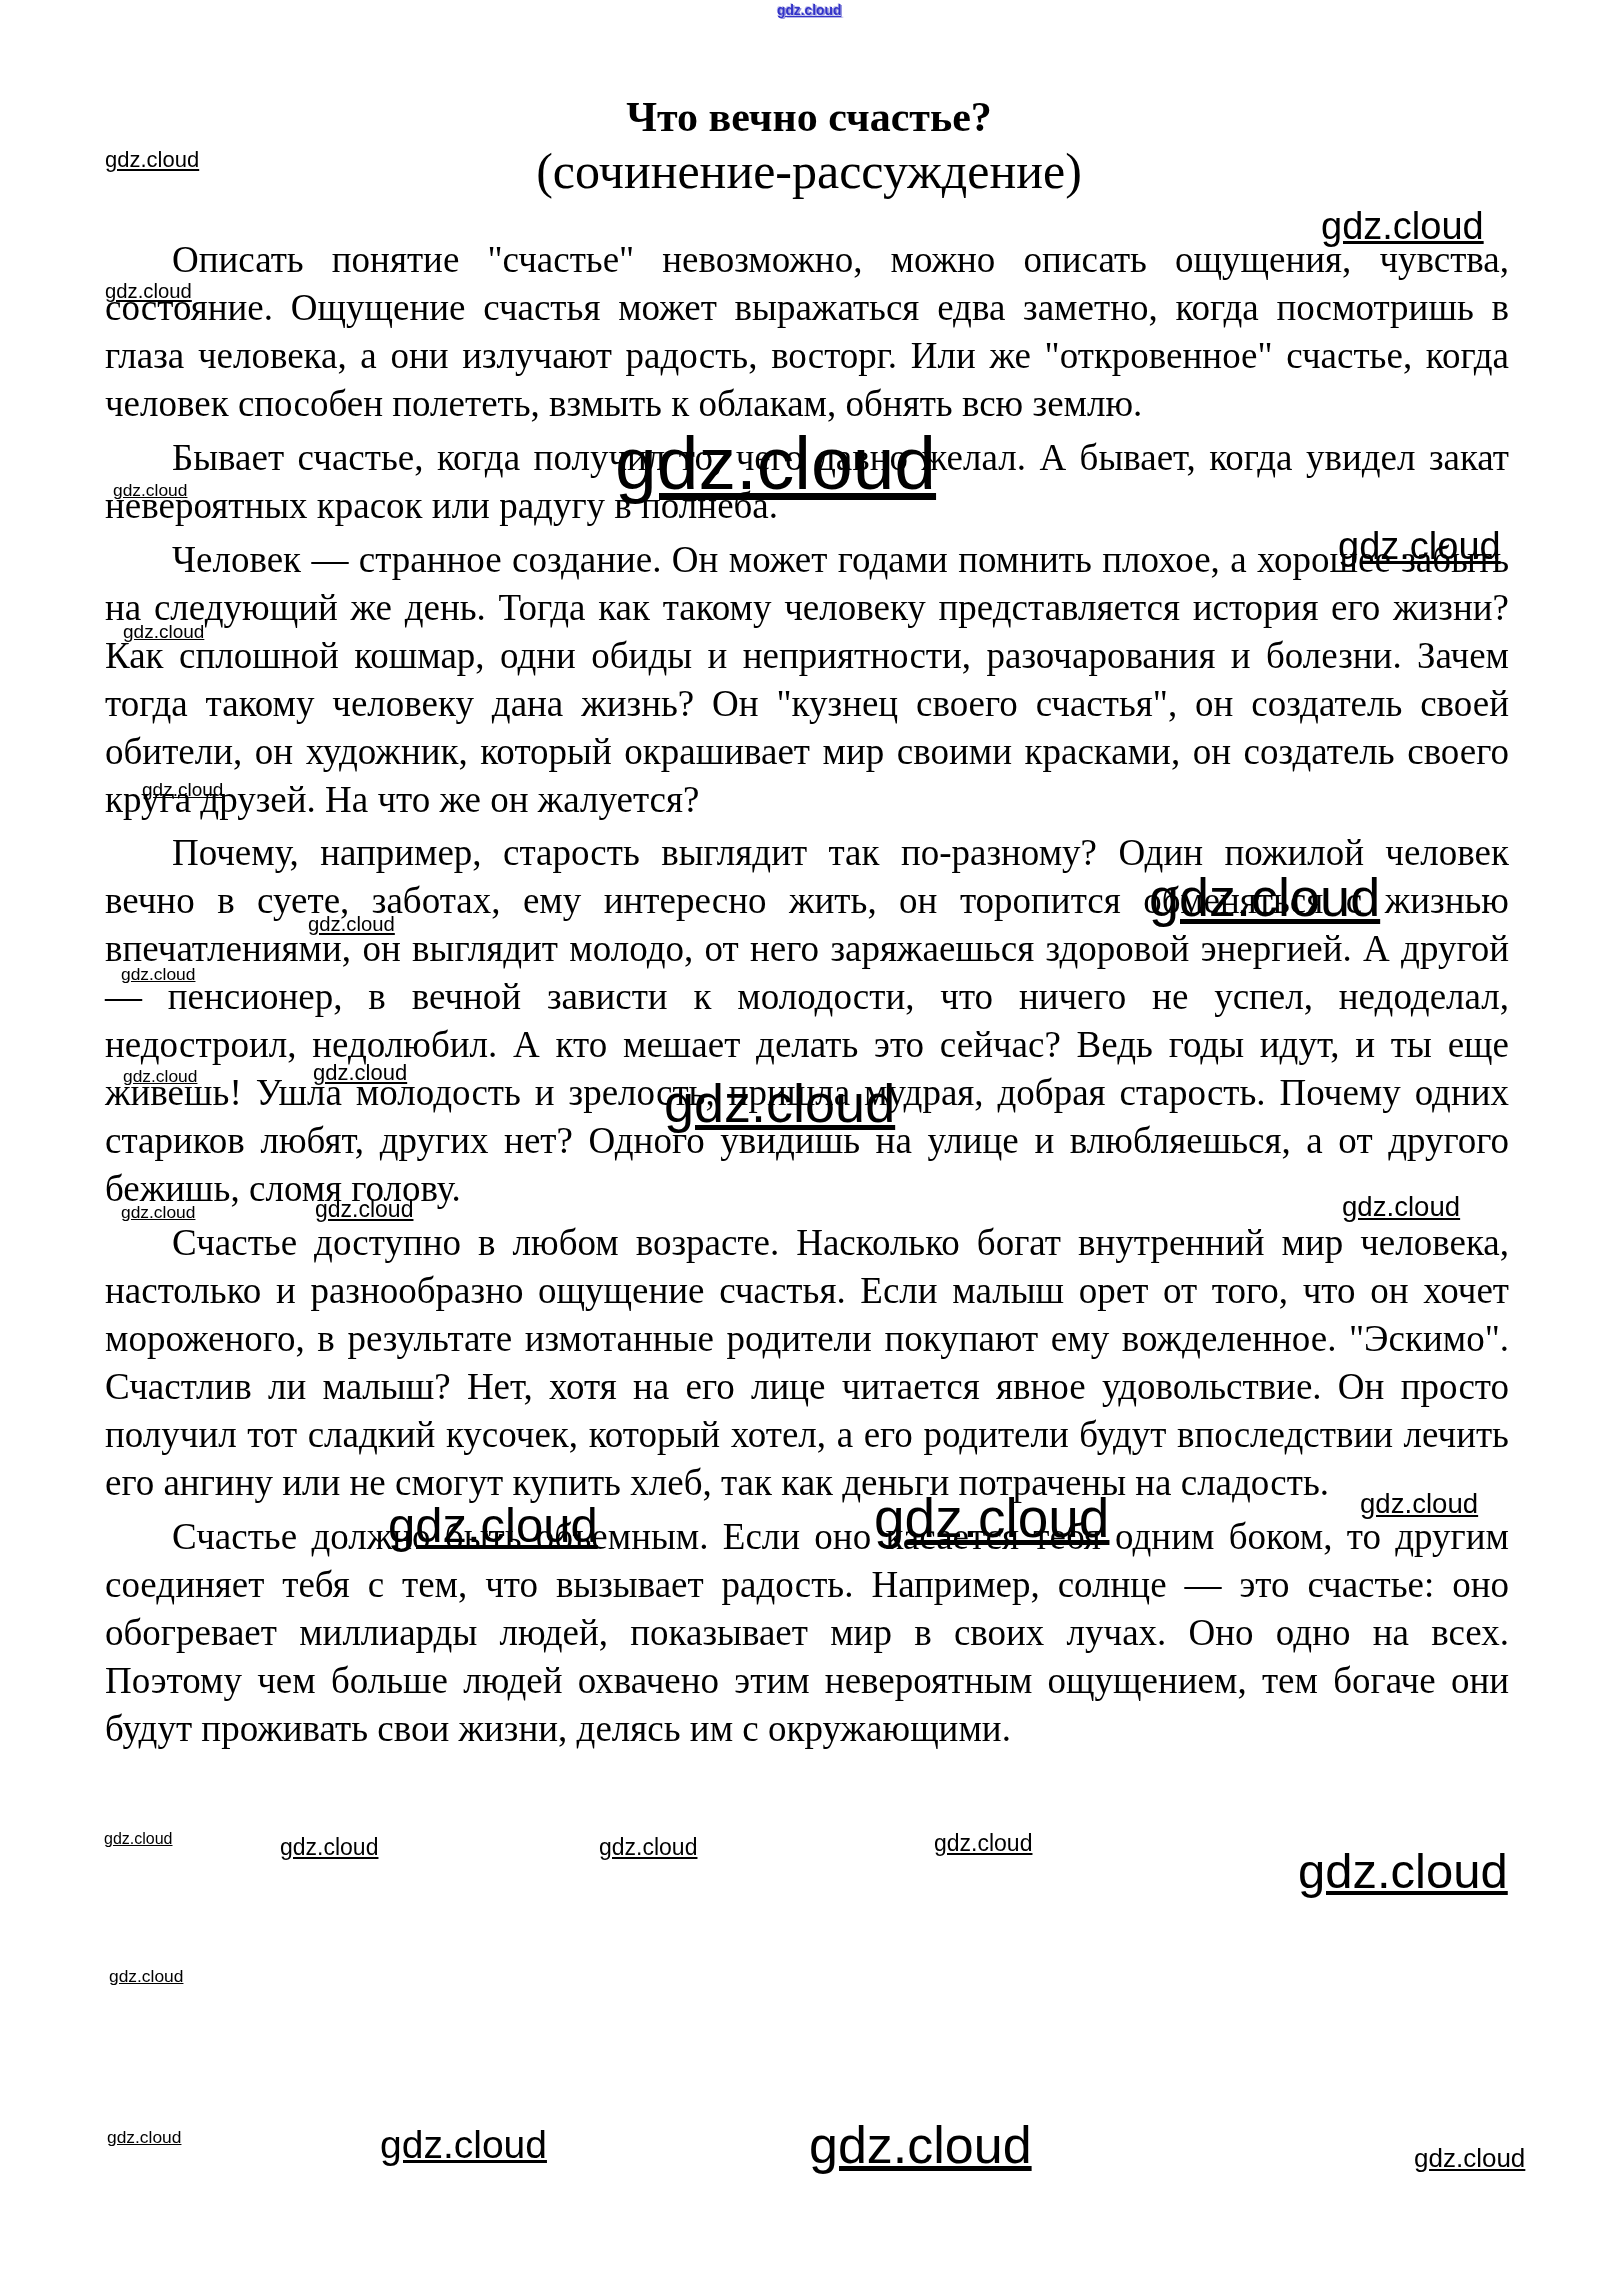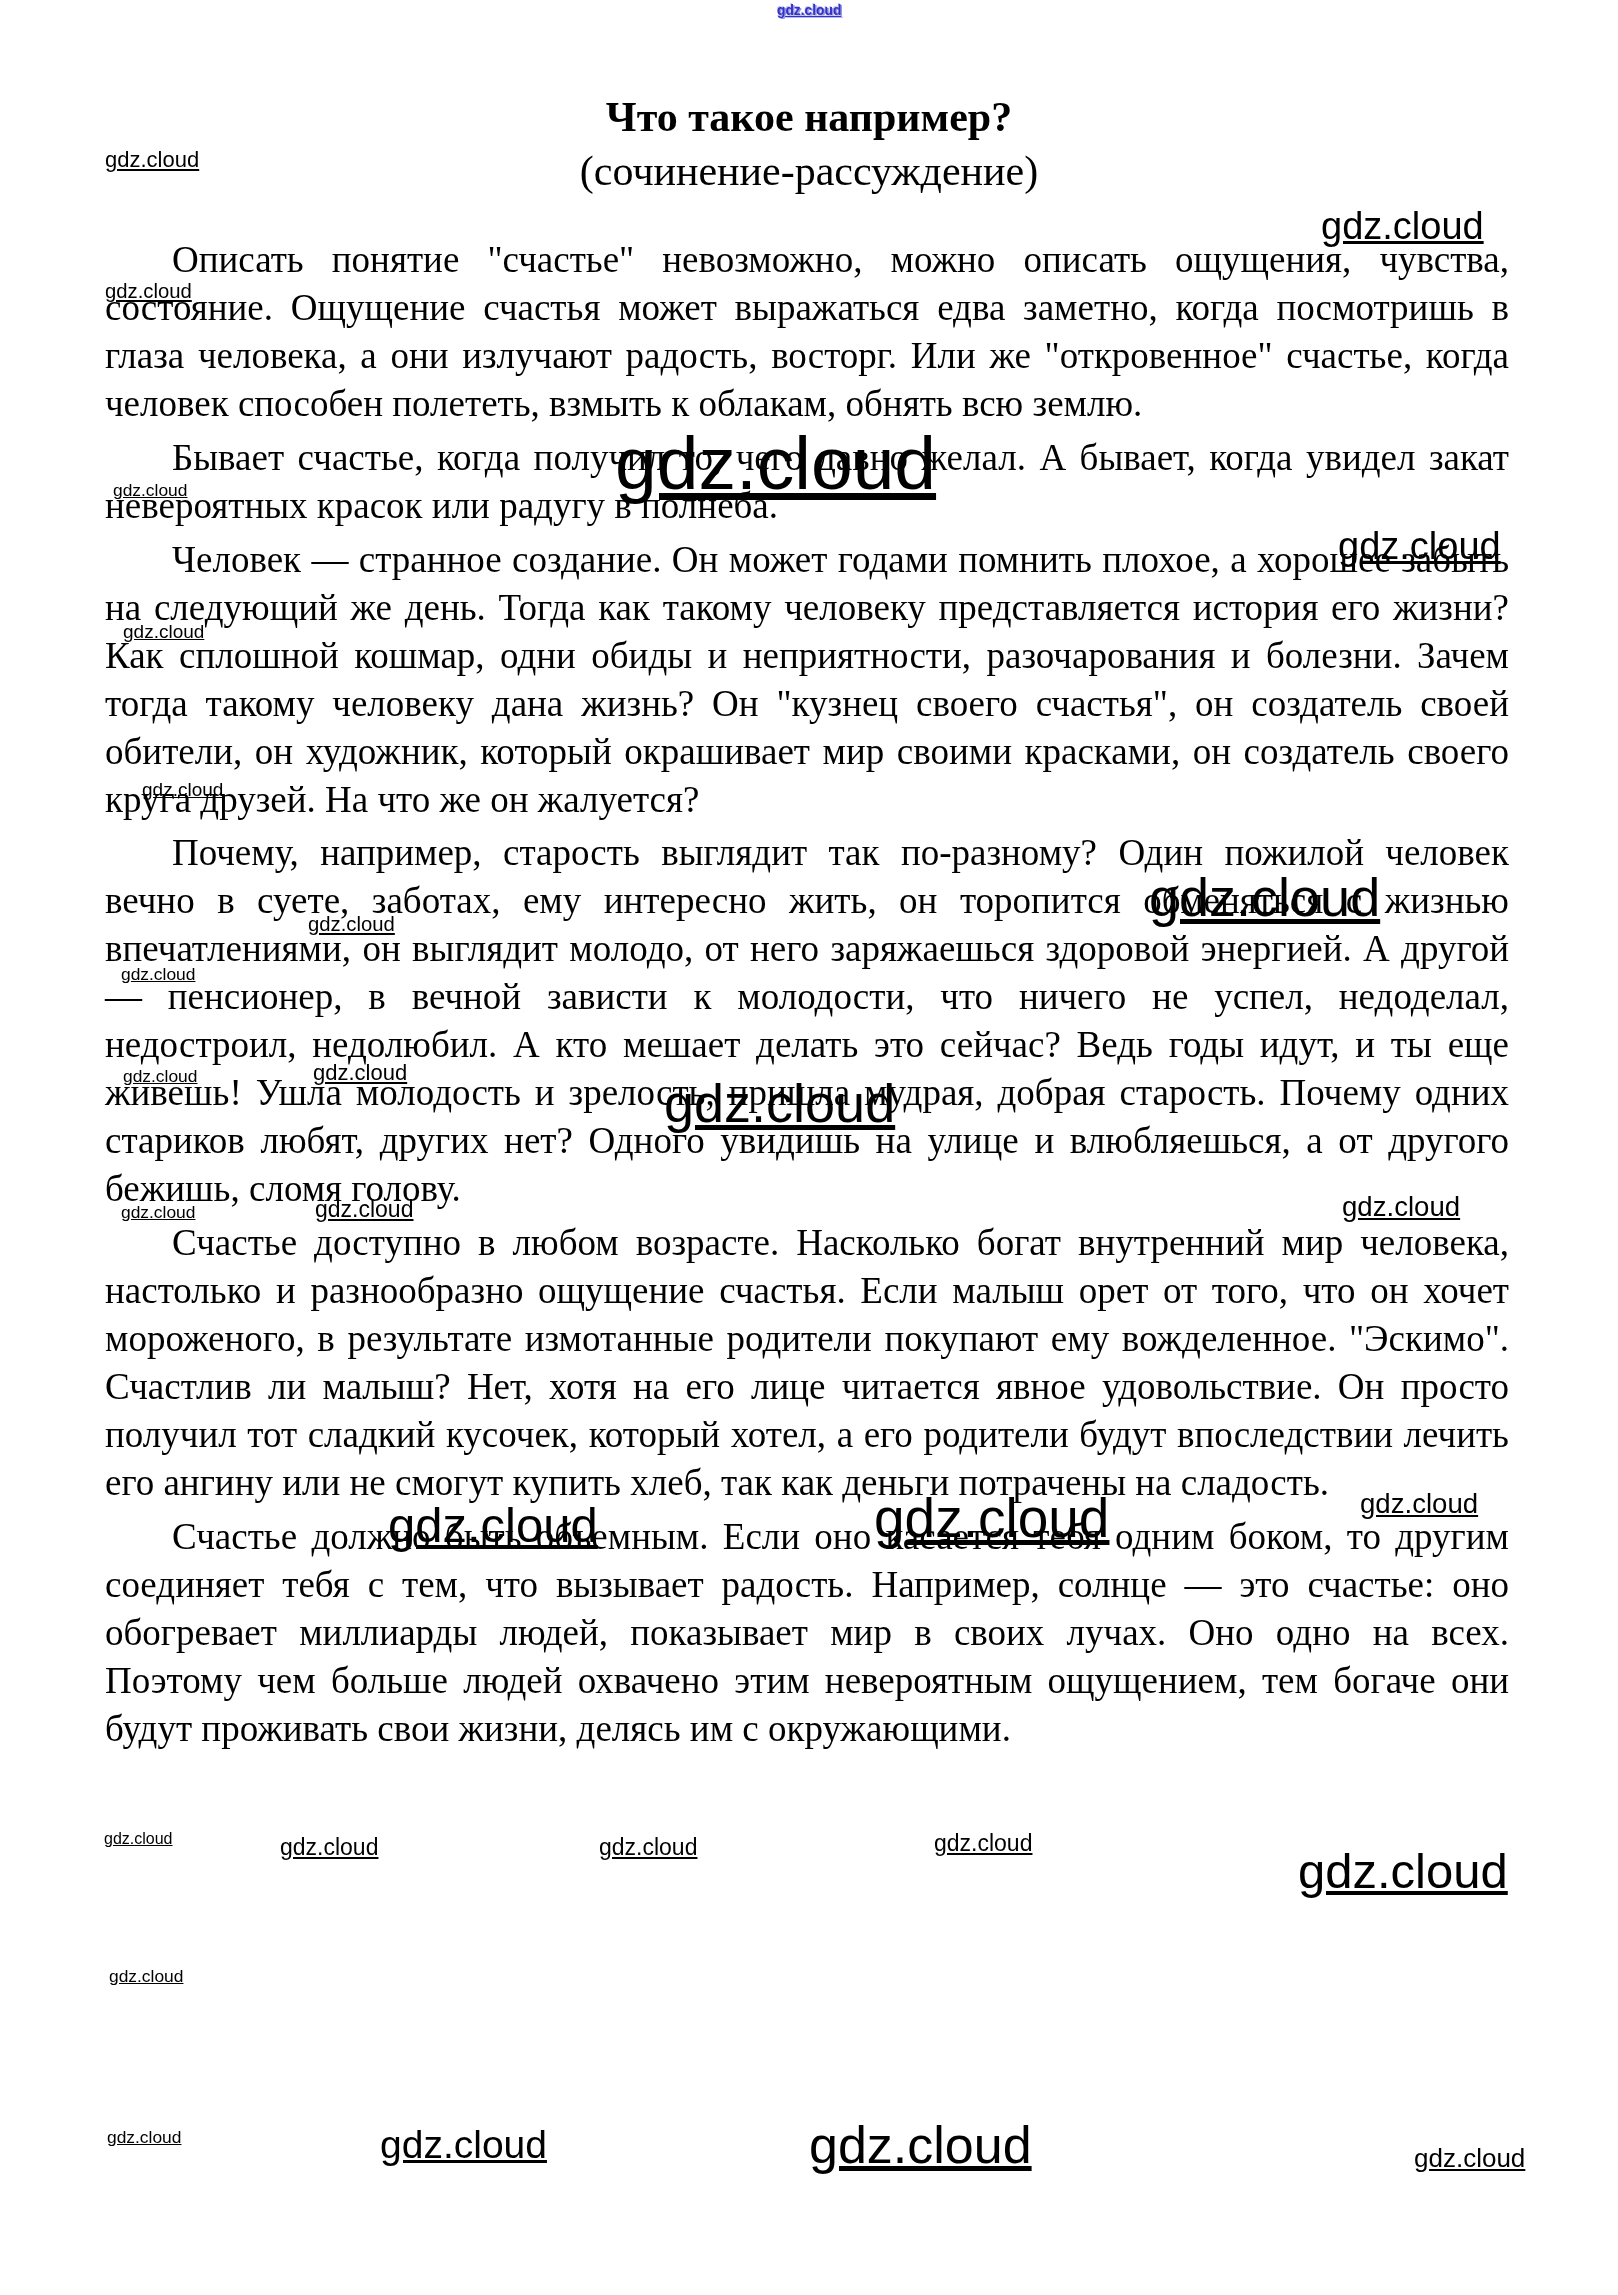--- a/index.html
+++ b/index.html
@@ -27,21 +27,21 @@
     text-align: center;
     z-index: 1;
   }
   .title {
     font-size: 42px;
     font-weight: bold;
     line-height: 48px;
     margin: 0;
   }
   .subtitle {
-    font-size: 42px;
+    font-size: 50px;
     font-weight: normal;
     line-height: 48px;
     margin: 5.8px 0 0 0;
   }
   .essay {
     position: absolute;
     top: 236px;
     left: 105px;
     width: 1404px;
     font-size: 37px;
@@ -68,21 +68,21 @@
     font-weight: bold;
     text-shadow: 1.5px 0.7px 0 #9a9ae0, -0.7px -0.7px 0 #c8c8ee;
   }
 </style>
 </head>
 <body>
 
 <div class="page">
 
   <div class="header">
-    <h1 class="title">Что такое например?</h1>
+    <h1 class="title">Что вечно счастье?</h1>
     <h2 class="subtitle">(сочинение-рассуждение)</h2>
   </div>
 
   <div class="essay">
     <p>Описать понятие "счастье" невозможно, можно описать ощущения, чувства, состояние. Ощущение счастья может выражаться едва заметно, когда посмотришь в глаза человека, а они излучают радость, восторг. Или же "откровенное" счастье, когда человек способен полететь, взмыть к облакам, обнять всю землю.</p>
     <p>Бывает счастье, когда получил то, чего давно желал. А бывает, когда увидел закат невероятных красок или радугу в полнеба.</p>
     <p>Человек — странное создание. Он может годами помнить плохое, а хорошее забыть на следующий же день. Тогда как такому человеку представляется история его жизни? Как сплошной кошмар, одни обиды и неприятности, разочарования и болезни. Зачем тогда такому человеку дана жизнь? Он "кузнец своего счастья", он создатель своей обители, он художник, который окрашивает мир своими красками, он создатель своего круга друзей. На что же он жалуется?</p>
     <p>Почему, например, старость выглядит так по-разному? Один пожилой человек вечно в суете, заботах, ему интересно жить, он торопится обменяться с жизнью впечатлениями, он выглядит молодо, от него заряжаешься здоровой энергией. А другой — пенсионер, в вечной зависти к молодости, что ничего не успел, недоделал, недостроил, недолюбил. А кто мешает делать это сейчас? Ведь годы идут, и ты еще живешь! Ушла молодость и зрелость, пришла мудрая, добрая старость. Почему одних стариков любят, других нет? Одного увидишь на улице и влюбляешься, а от другого бежишь, сломя голову.</p>
     <p>Счастье доступно в любом возрасте. Насколько богат внутренний мир человека, настолько и разнообразно ощущение счастья. Если малыш орет от того, что он хочет мороженого, в результате измотанные родители покупают ему вожделенное. "Эскимо". Счастлив ли малыш? Нет, хотя на его лице читается явное удовольствие. Он просто получил тот сладкий кусочек, который хотел, а его родители будут впоследствии лечить его ангину или не смогут купить хлеб, так как деньги потрачены на сладость.</p>
     <p>Счастье должно быть объемным. Если оно касается тебя одним боком, то другим соединяет тебя с тем, что вызывает радость. Например, солнце — это счастье: оно обогревает миллиарды людей, показывает мир в своих лучах. Оно одно на всех. Поэтому чем больше людей охвачено этим невероятным ощущением, тем богаче они будут проживать свои жизни, делясь им с окружающими.</p>

